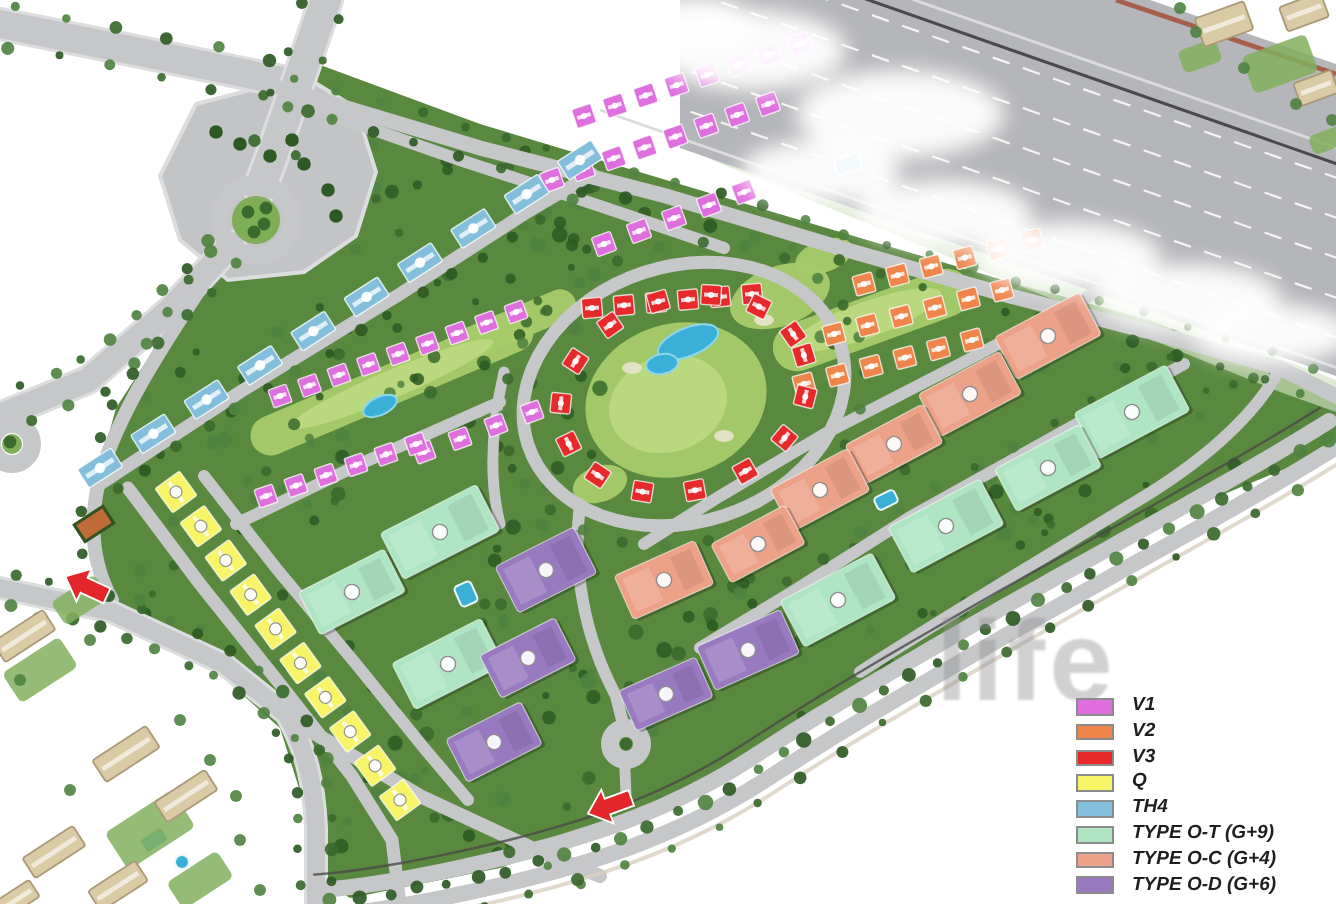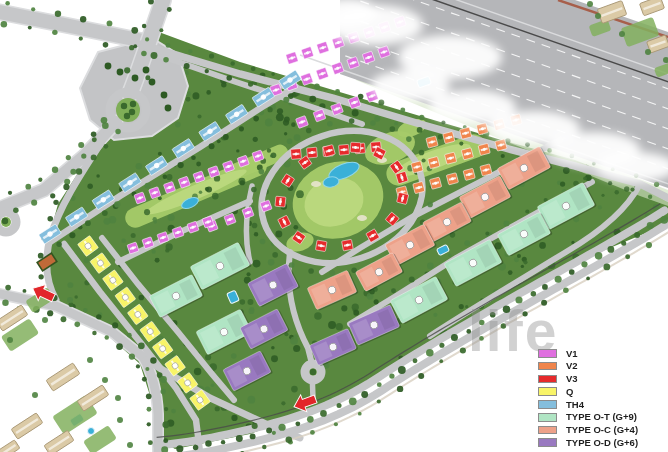--- a/index.html
+++ b/index.html
@@ -3,21 +3,21 @@
 <meta charset="utf-8">
 <style>
   html,body{margin:0;padding:0;background:#fff;}
   body{width:668px;height:452px;overflow:hidden;position:relative;
        font-family:"Liberation Sans",sans-serif;}
   #stage{position:absolute;left:0;top:0;width:668px;height:452px;}
   #map-svg{position:absolute;left:0;top:0;}
   #watermark{position:absolute;left:468px;top:298px;font-size:57px;font-weight:bold;
      color:#8f8f8f;opacity:.40;letter-spacing:2px;filter:blur(.6px);user-select:none;}
   #legend{position:absolute;left:538px;top:349px;}
-  .lrow{display:flex;align-items:center;height:8.6px;margin-bottom:4.2px;}
+  .lrow{display:flex;align-items:flex-end;height:8.6px;margin-bottom:4.2px;font-style:italic;}
   .lrow.gap{margin-top:2.5px;}
   .sw{width:19px;height:8.6px;border:1px solid #8c8c8c;box-sizing:border-box;
       display:inline-block;flex:0 0 19px;}
   .lb{margin-left:9px;font-size:9.5px;font-weight:bold;color:#1e1e1e;white-space:nowrap;line-height:1;}
 </style>
 </head>
 <body>
 
 <div id="stage">
   <svg id="map-svg" width="668" height="452" viewBox="0 0 668 452">

